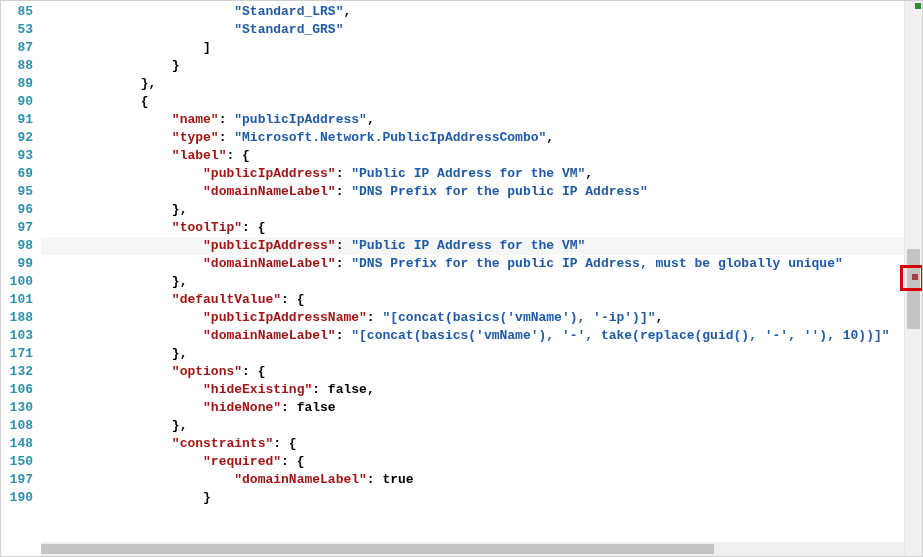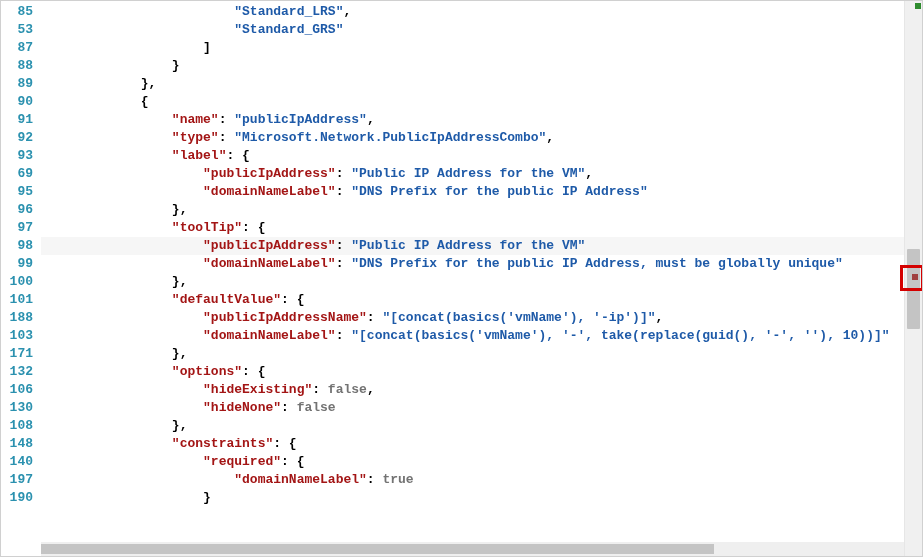--- a/index.html
+++ b/index.html
@@ -39,21 +39,21 @@
   }
   .code .row {
     height: 18px;
     line-height: 18px;
     padding-left: 6px;
     position: relative;
   }
   .row.active { background: #f6f6f6; }
   .k { color: #a31515; } 
   .s { color: #1e5aa8; } 
-  .b { color: #737373; } 
+  .b { color: #000000; } 
   .p { color: #000000; }    
   .err { border-bottom: 2px wavy #cc0000; }
 
   
   .row::before {
     content: attr(data-guides);
     position: absolute;
     left: 6px;
     color: #d8d8d8;
     pointer-events: none;
@@ -105,21 +105,21 @@
       <div class="ln">100</div>
       <div class="ln">101</div>
       <div class="ln">188</div>
       <div class="ln">103</div>
       <div class="ln">171</div>
       <div class="ln">132</div>
       <div class="ln">106</div>
       <div class="ln">130</div>
       <div class="ln">108</div>
       <div class="ln">148</div>
-      <div class="ln">140</div>
+      <div class="ln">150</div>
       <div class="ln">197</div>
       <div class="ln">190</div>
     </div>
   <div class="code" id="code"><div class="row"><span class="p">                        </span><span class="s">"Standard_LRS"</span><span class="p">,</span></div><div class="row"><span class="p">                        </span><span class="s">"Standard_GRS"</span></div><div class="row"><span class="p">                    </span><span class="p">]</span></div><div class="row"><span class="p">                </span><span class="p">}</span></div><div class="row"><span class="p">            </span><span class="p">},</span></div><div class="row"><span class="p">            </span><span class="p">{</span></div><div class="row"><span class="p">                </span><span class="k">"name"</span><span class="p">: </span><span class="s">"publicIpAddress"</span><span class="p">,</span></div><div class="row"><span class="p">                </span><span class="k">"type"</span><span class="p">: </span><span class="s">"Microsoft.Network.PublicIpAddressCombo"</span><span class="p">,</span></div><div class="row"><span class="p">                </span><span class="k">"label"</span><span class="p">: {</span></div><div class="row"><span class="p">                    </span><span class="k">"publicIpAddress"</span><span class="p">: </span><span class="s">"Public IP Address for the VM"</span><span class="p">,</span></div><div class="row"><span class="p">                    </span><span class="k">"domainNameLabel"</span><span class="p">: </span><span class="s">"DNS Prefix for the public IP Address"</span></div><div class="row"><span class="p">                </span><span class="p">},</span></div><div class="row"><span class="p">                </span><span class="k">"toolTip"</span><span class="p">: {</span></div><div class="row active"><span class="p">                    </span><span class="k">"publicIpAddress"</span><span class="p">: </span><span class="s">"Public IP Address for the VM"</span></div><div class="row"><span class="p">                    </span><span class="k err">"domainNameLabel"</span><span class="p">: </span><span class="s">"DNS Prefix for the public IP Address, must be globally unique"</span></div><div class="row"><span class="p">                </span><span class="p">},</span></div><div class="row"><span class="p">                </span><span class="k">"defaultValue"</span><span class="p">: {</span></div><div class="row"><span class="p">                    </span><span class="k">"publicIpAddressName"</span><span class="p">: </span><span class="s">"[concat(basics('vmName'), '-ip')]"</span><span class="p">,</span></div><div class="row"><span class="p">                    </span><span class="k">"domainNameLabel"</span><span class="p">: </span><span class="s">"[concat(basics('vmName'), '-', take(replace(guid(), '-', ''), 10))]"</span></div><div class="row"><span class="p">                </span><span class="p">},</span></div><div class="row"><span class="p">                </span><span class="k">"options"</span><span class="p">: {</span></div><div class="row"><span class="p">                    </span><span class="k">"hideExisting"</span><span class="p">: </span><span class="b">false</span><span class="p">,</span></div><div class="row"><span class="p">                    </span><span class="k">"hideNone"</span><span class="p">: </span><span class="b">false</span></div><div class="row"><span class="p">                </span><span class="p">},</span></div><div class="row"><span class="p">                </span><span class="k">"constraints"</span><span class="p">: {</span></div><div class="row"><span class="p">                    </span><span class="k">"required"</span><span class="p">: {</span></div><div class="row"><span class="p">                        </span><span class="k">"domainNameLabel"</span><span class="p">: </span><span class="b">true</span></div><div class="row"><span class="p">                    </span><span class="p">}</span></div></div>
   <div class="minimap">
     <div class="mm-mark"></div>
     <div class="mm-thumb"></div>
     <div class="mm-red-dot"></div>
     <div class="mm-red-box"></div>
   </div>

